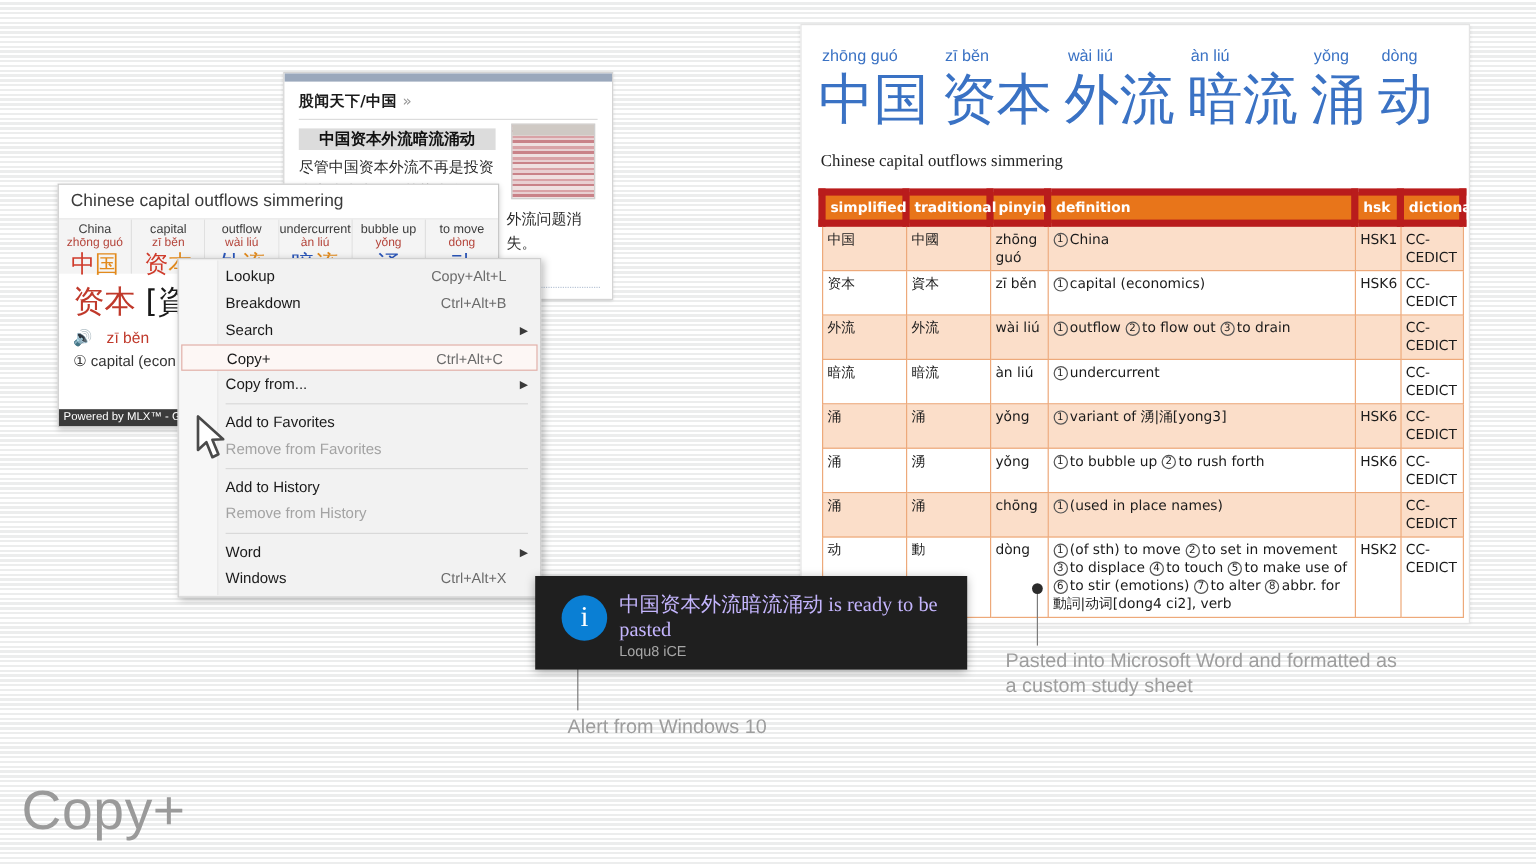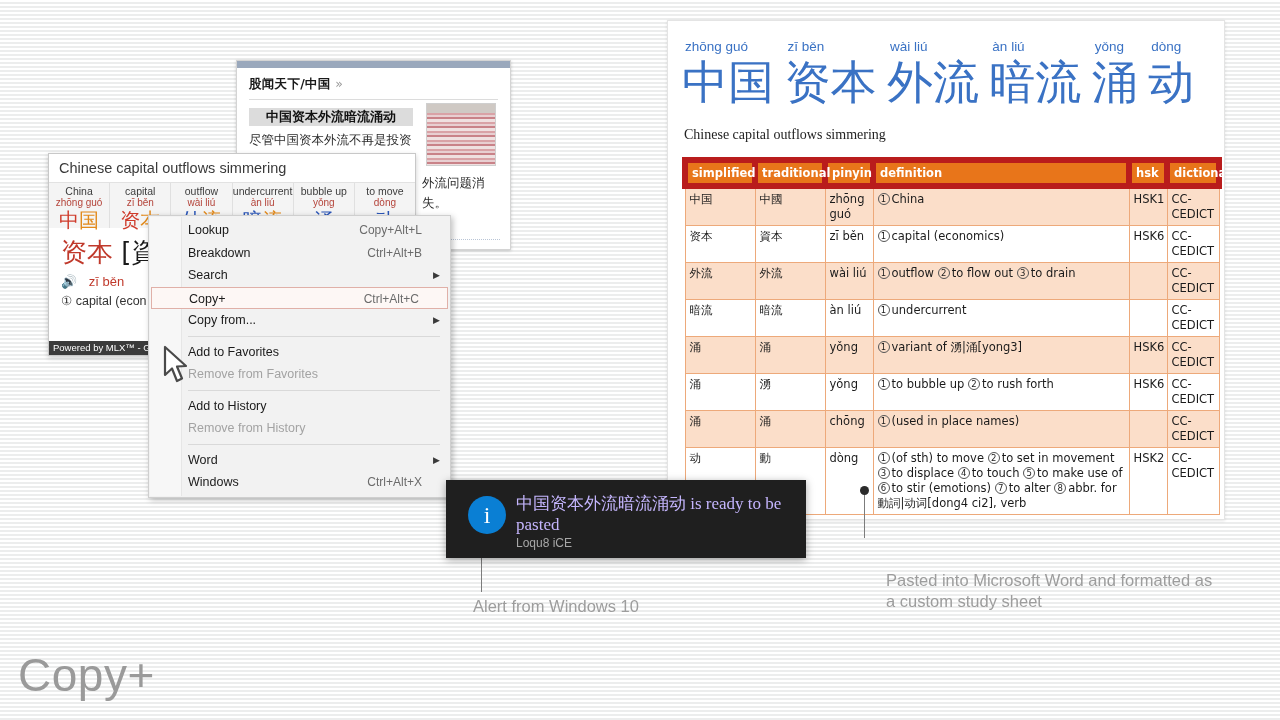--- a/index.html
+++ b/index.html
@@ -22,21 +22,21 @@
     font-size:46px; color:#9a9a9a; font-weight:300;
     letter-spacing:0.5px; line-height:1;
   }
 
   
   .caption{
     position:absolute; color:#9d9d9d; font-size:16.5px;
     line-height:21px; font-weight:400;
   }
   #caption-alert{ left:473px; top:596px; }
-  #caption-word{ left:886px; top:541px; width:330px;margin-top:29px; }
+  #caption-word{ left:838px; top:541px; width:330px; }
 
   .leader{ position:absolute; background:#7c7c7c; width:1px; }
   #leader-alert{ left:481px; top:546px; height:46px; }
   #leader-word{ left:864px; top:490px; height:48px; }
   .leader-dot{
     position:absolute; width:9px; height:9px; border-radius:50%;
     background:#1d1d1d;
   }
   #dot-alert{ left:477px; top:542px; }
   #dot-word{ left:860px; top:486px; background:#2b2b2b; }

